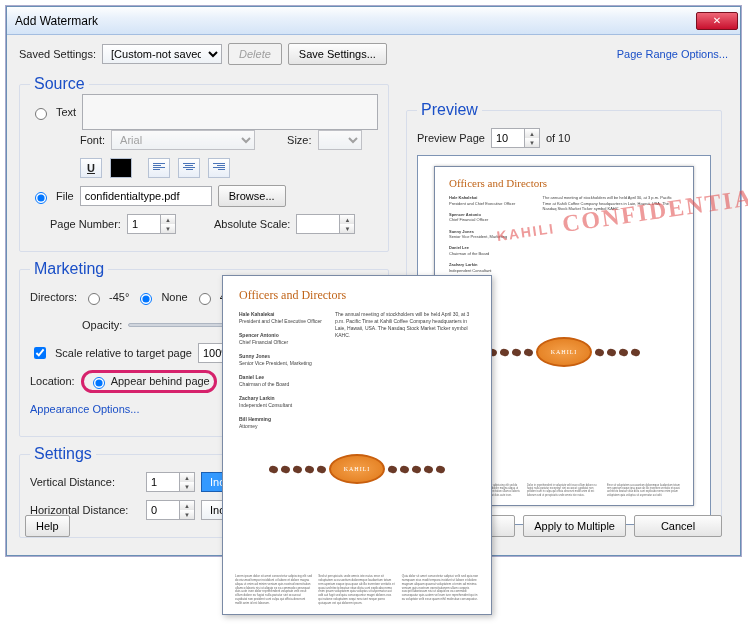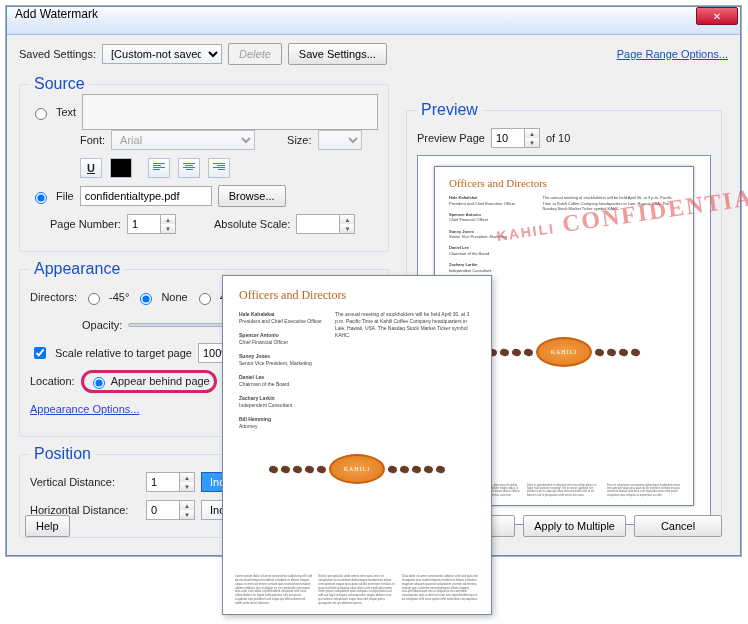--- a/index.html
+++ b/index.html
@@ -1,28 +1,28 @@
 <!DOCTYPE html>
 <html><head>
 <meta charset="utf-8">
 <style>
 * { box-sizing: border-box; font-family: "Segoe UI", Tahoma, sans-serif; }
 body { margin:0; background:#fff; width:748px; height:624px; position:relative; overflow:hidden;}
 .window { position:absolute; top:6px; left:6px; width:735px; height:550px; border:1px solid #6a8fb5; background:#f0f0f0; box-shadow:0 0 0 1px #aac; }
-.titlebar { height:28px; background:linear-gradient(#fdfefe,#e9f1fb 40%,#d4e4f7); border-bottom:1px solid #a3bde0; display:flex; align-items:flex-start; padding:0 2px 0 8px; }
+.titlebar { height:28px; background:linear-gradient(#fdfefe,#e9f1fb 40%,#d4e4f7); border-bottom:1px solid #a3bde0; display:flex; align-items:center; padding:0 2px 0 8px; }
 .titlebar .title { font-size:12px; color:#000; flex:1; }
 .titlebar .close { width:42px; height:18px; background:linear-gradient(#e67,#c8102e); border:1px solid #7a1020; border-radius:2px; color:#fff; font-size:10px; display:flex; align-items:center; justify-content:center; cursor:default; }
 .body { padding:8px 12px 8px 12px; font-size:11px; color:#222; position:relative; height:512px;}
 .row { display:flex; align-items:center; gap:6px; margin-bottom:6px; height:22px;}
 .label { color:#222; }
 select,input[type=text] { border:1px solid #abadb3; background:#fff; height:20px; font-size:11px; padding:0 4px; }
 select { background:linear-gradient(#fff,#eef2f6); }
 button.btn { height:22px; border:1px solid #a0a0a0; background:linear-gradient(#fdfdfd,#e5e5e5); font-size:11px; padding:0 10px; border-radius:2px; cursor:default; }
 button.disabled { color:#9e9e9e; background:#f2f2f2;font-style:italic; }
-.link { color:#1a4fc7; text-decoration:underline; cursor:default; }
+.link { color:#1a4fc7; cursor:default; }
 fieldset { border:1px solid #d7ddea; border-radius:2px; margin:0 0 8px 0; padding:8px 10px 10px 10px; }
 legend { font-size:16px; color:#1a4fc7; padding:0 4px; }
 .radio { width:12px; height:12px; }
 .fmtbtn { width:22px; height:20px; border:1px solid #b7c2d4; background:linear-gradient(#fff,#e8eef7); display:inline-flex; align-items:center; justify-content:center; margin-right:2px; }
 .colorbox { width:22px; height:20px; border:1px solid #b7c2d4; background:#000; display:inline-block; margin-right:10px;}
 .alignbtn div { width:12px; height:10px; display:flex; flex-direction:column; gap:1px;}
 .alignbtn span{ height:1px; background:#4a74b8; display:block;}
 .stepper { display:flex; align-items:center;}
 .stepper input{ width:34px; text-align:left;}
 .stepper .arrows { width:15px; height:20px; border:1px solid #abadb3; border-left:none; display:flex; flex-direction:column;}
@@ -136,21 +136,21 @@
                 <input type="text" style="width: 44px;">
                 <div class="arrows">
                   <div>▲</div>
                   <div>▼</div>
                 </div>
               </div>
           </div>
         </fieldset>
 
         <fieldset>
-          <legend>Appearance</legend>
+          <legend>Marketing</legend>
           <div class="row">
             <span>Directors:</span>
             <input type="radio" class="radio" style="">
               <span>-45°</span>
             <input type="radio" class="radio" checked="" style="">
               <span>None</span>
             <input type="radio" class="radio" style="">
               <span>45°</span>
           </div>
           <div class="row">
@@ -179,21 +179,21 @@
             </span>
             <input type="radio" class="radio" style="">
             <span>App</span>
           </div>
           <div class="row">
             <span class="link">Appearance Options...</span>
           </div>
         </fieldset>
 
         <fieldset>
-          <legend>Position</legend>
+          <legend>Settings</legend>
           <div class="row">
             <span style="width:110px">Vertical Distance:</span>
             <div class="stepper">
                 <input type="text" value="1" style="">
                 <div class="arrows">
                   <div>▲</div>
                   <div>▼</div>
                 </div>
               </div>
             <select class="highlightsel" style="width:60px"><option>Inches</option></select>

